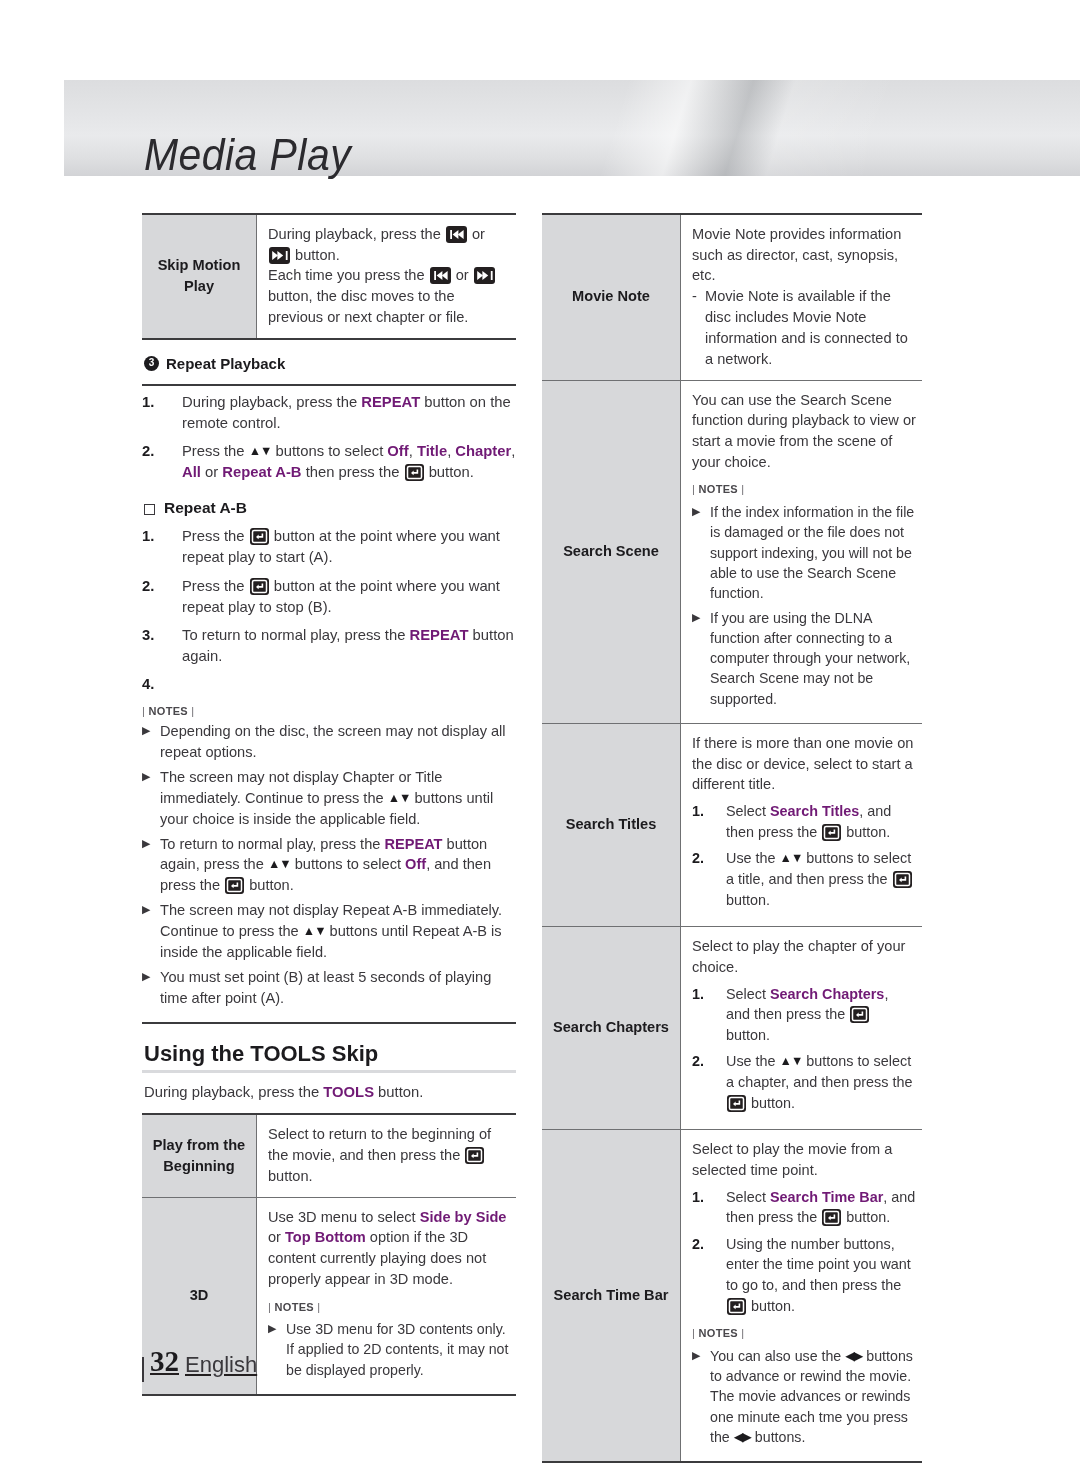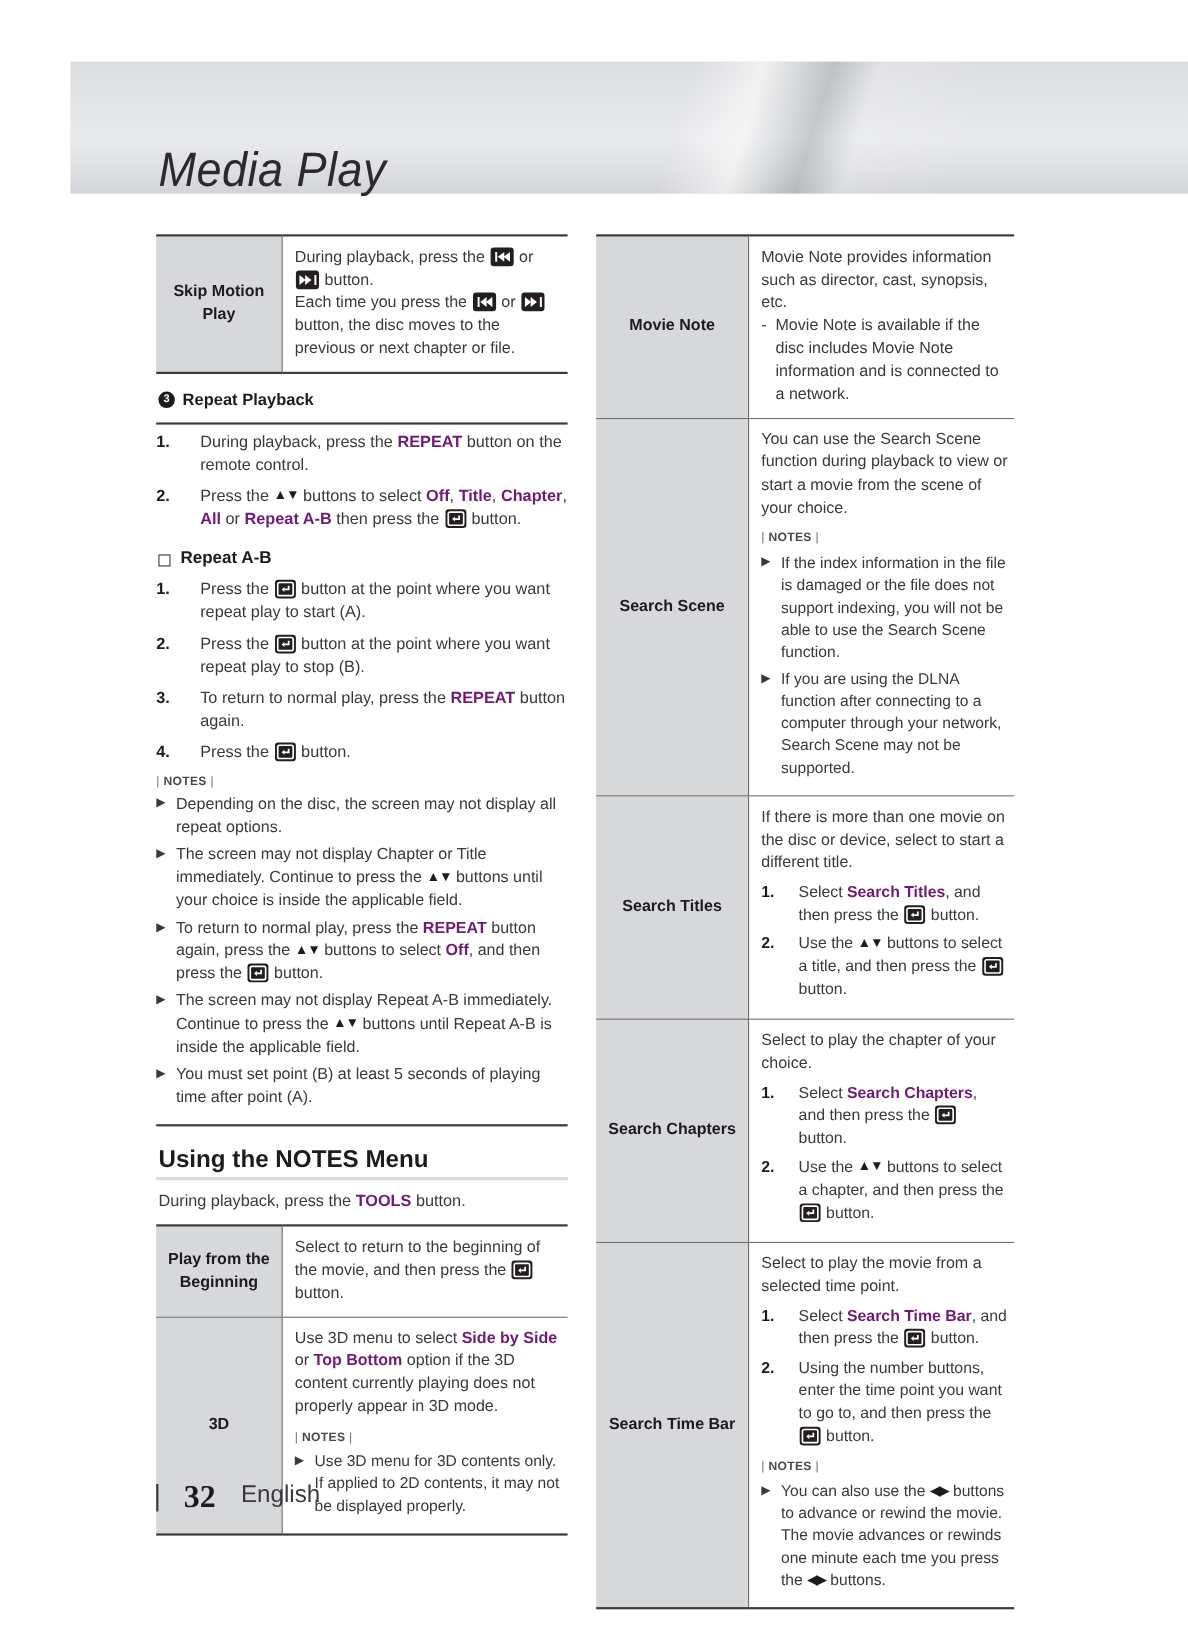--- a/index.html
+++ b/index.html
@@ -5,21 +5,21 @@
   html,body{margin:0;padding:0;background:#ffffff;}
   body{
     width:1080px;height:1479px;position:relative;overflow:hidden;
     font-family:"Liberation Sans","DejaVu Sans",sans-serif;
     color:#231f20;
     -webkit-font-smoothing:antialiased;
   }
 
   
   .banner{
-    position:absolute;left:64px;top:56px;width:1016px;height:120px;
+    position:absolute;left:64px;top:80px;width:1016px;height:96px;
     background:
       linear-gradient(107deg,
         rgba(255,255,255,0) 0%,
         rgba(255,255,255,0) 54%,
         rgba(255,255,255,.55) 60%,
         rgba(120,124,128,.30) 66%,
         rgba(255,255,255,.15) 70%,
         rgba(255,255,255,0) 80%),
       linear-gradient(180deg,#dcdddf 0%,#e3e4e6 32%,#e9eaec 58%,#dedfe1 82%,#d2d3d6 100%);
   }
@@ -124,21 +124,21 @@
     position:relative;margin:0 1px;
   }
   .ico svg{position:absolute;left:0;top:0;}
   .arrows{
     font-size:12.5px;letter-spacing:-1px;color:#1c1b1e;
     display:inline-block;vertical-align:1px;
   }
 
   
   .footer{
-    position:absolute;left:142px;top:1345px;display:flex;align-items:flex-start;gap:23px;
+    position:absolute;left:142px;top:1345px;display:flex;align-items:flex-end;gap:6px;text-decoration:underline;
   }
   .footer .pipe{
     width:2px;height:25px;background:#3a383c;position:relative;top:4px;
   }
   .footer .pnum{
     font-family:"Liberation Serif","DejaVu Serif",serif;
     font-size:29px;font-weight:bold;color:#1c1b1e;
   }
   .footer .lang{font-size:22px;color:#3a383c;}
 </style>
@@ -220,25 +220,20 @@
                 <path d="M12.4 5.6 v3.3 H7.2" fill="none" stroke="#fff" stroke-width="1.6"></path>
                 <path d="M8.6 6.6 L6.0 8.9 L8.6 11.2 Z" fill="#fff"></path>
               </svg></span> button at the point where you want repeat play to stop (B).</span>
         </li>
         <li>
           <span class="n">3.</span>
           <span class="t">To return to normal play, press the <b>REPEAT</b> button again.</span>
         </li>
         <li>
           <span class="n">4.</span>
-          <span class="t">Press the <span class="ico"><svg width="19" height="17" viewBox="0 0 19 17">
-                <rect x="2.5" y="2.5" width="14" height="12" rx="1.6" fill="none" stroke="#fff" stroke-width="1.5"></rect>
-                <path d="M12.4 5.6 v3.3 H7.2" fill="none" stroke="#fff" stroke-width="1.6"></path>
-                <path d="M8.6 6.6 L6.0 8.9 L8.6 11.2 Z" fill="#fff"></path>
-              </svg></span> button.</span>
         </li>
       </ol>
 
     <div class="noteshdr">
       <span class="bar">|</span>&nbsp;<span>NOTES</span>&nbsp;<span class="bar">|</span>
     </div>
     <ul class="notes">
         <li>
           <span class="b">▶</span>
           <span class="t">Depending on the disc, the screen may not display all repeat options.</span>
@@ -260,21 +255,21 @@
           <span class="t">The screen may not display Repeat A-B immediately. Continue to press the <span class="arrows">▲▼</span> buttons until Repeat A-B is inside the applicable field.</span>
         </li>
         <li>
           <span class="b">▶</span>
           <span class="t">You must set point (B) at least 5 seconds of playing time after point (A).</span>
         </li>
       </ul>
 
     <div class="rule-dark" style="margin-top:14px;"></div>
 
-    <div class="sect-title" style="margin-top:17px;">Using the NOTES Menu</div>
+    <div class="sect-title" style="margin-top:17px;">Using the TOOLS Skip</div>
     <div class="rule-light"></div>
     <div class="sect-intro">During playback, press the <b>TOOLS</b> button.</div>
 
     <table class="spec">
       <tbody>
           <tr class="first">
             <td class="lbl" style="width: 106px;">Play from the Beginning</td>
             <td class="body">
               <div>Select to return to the beginning of the movie, and then press the <span class="ico"><svg width="19" height="17" viewBox="0 0 19 17">
                     <rect x="2.5" y="2.5" width="14" height="12" rx="1.6" fill="none" stroke="#fff" stroke-width="1.5"></rect>

